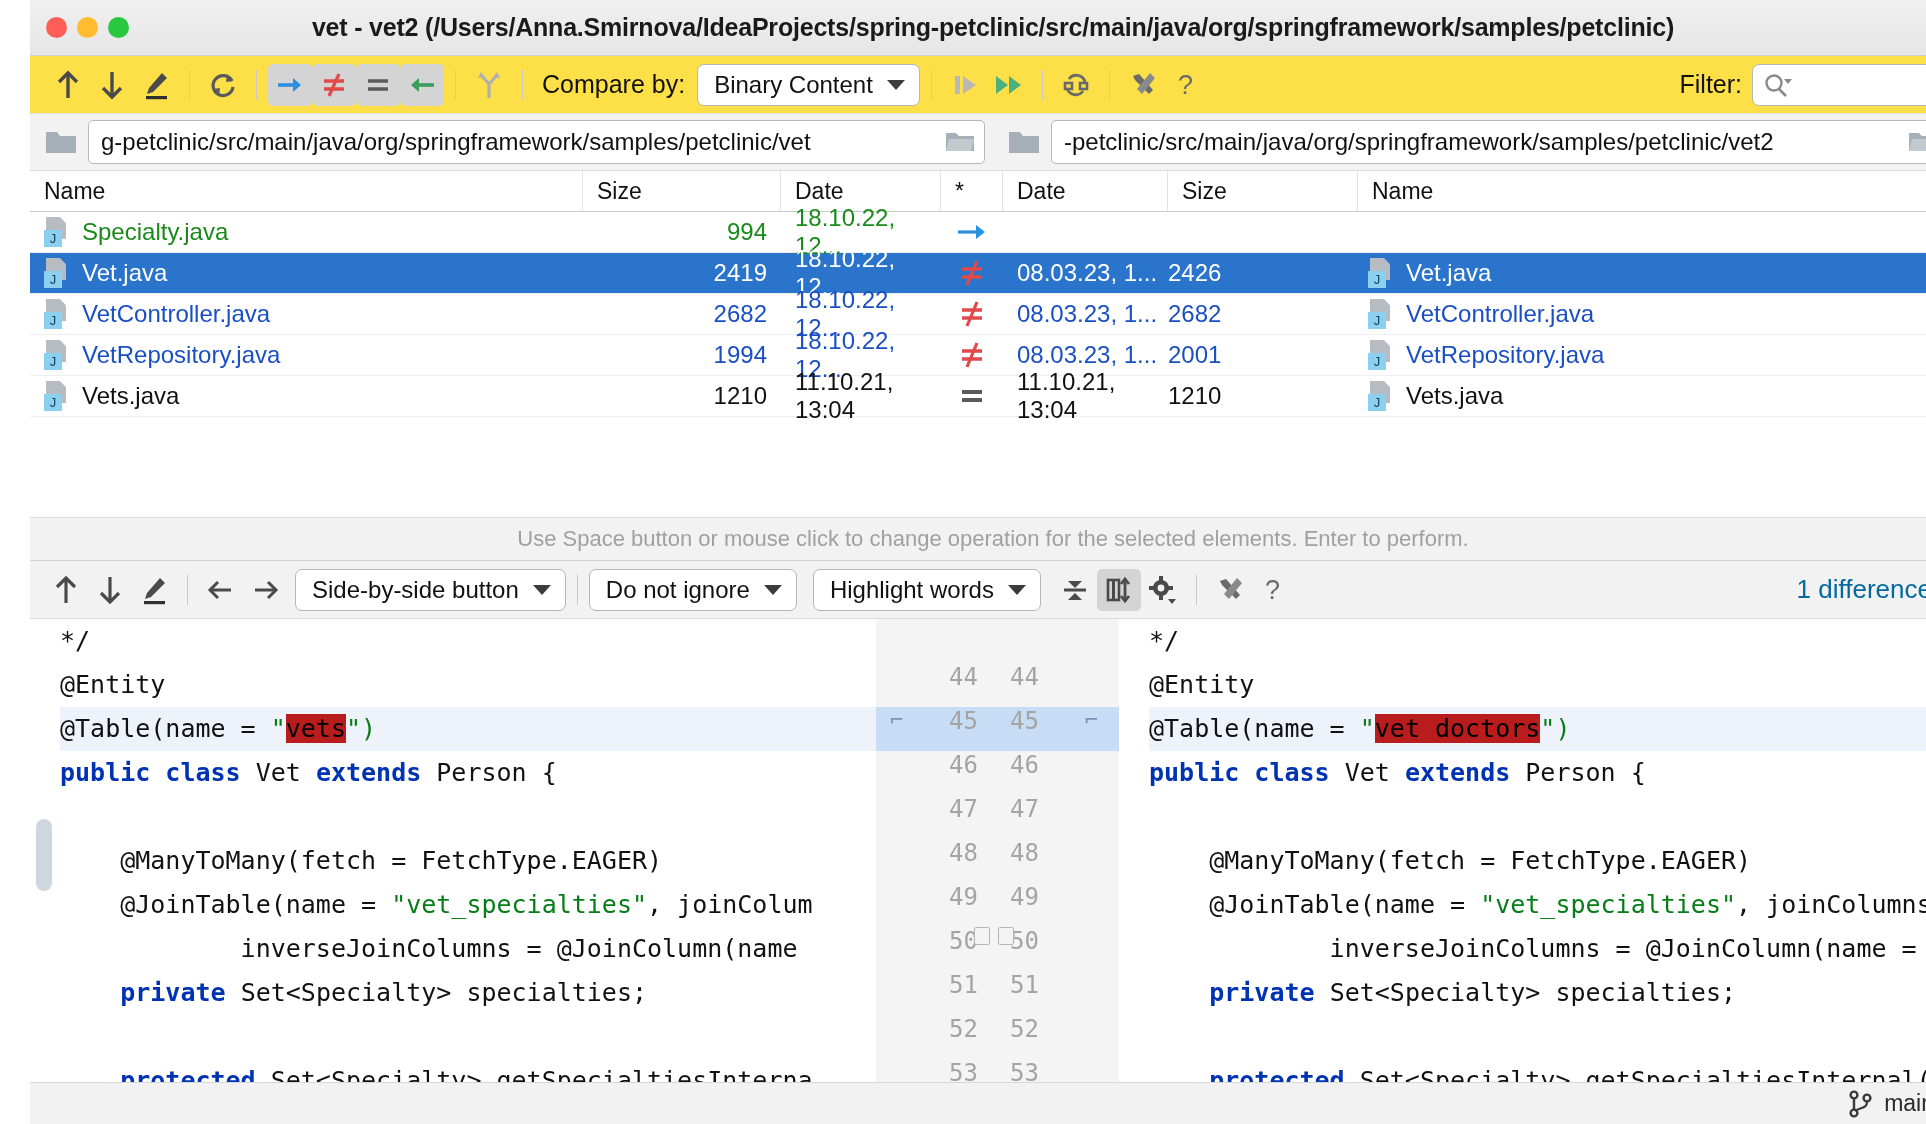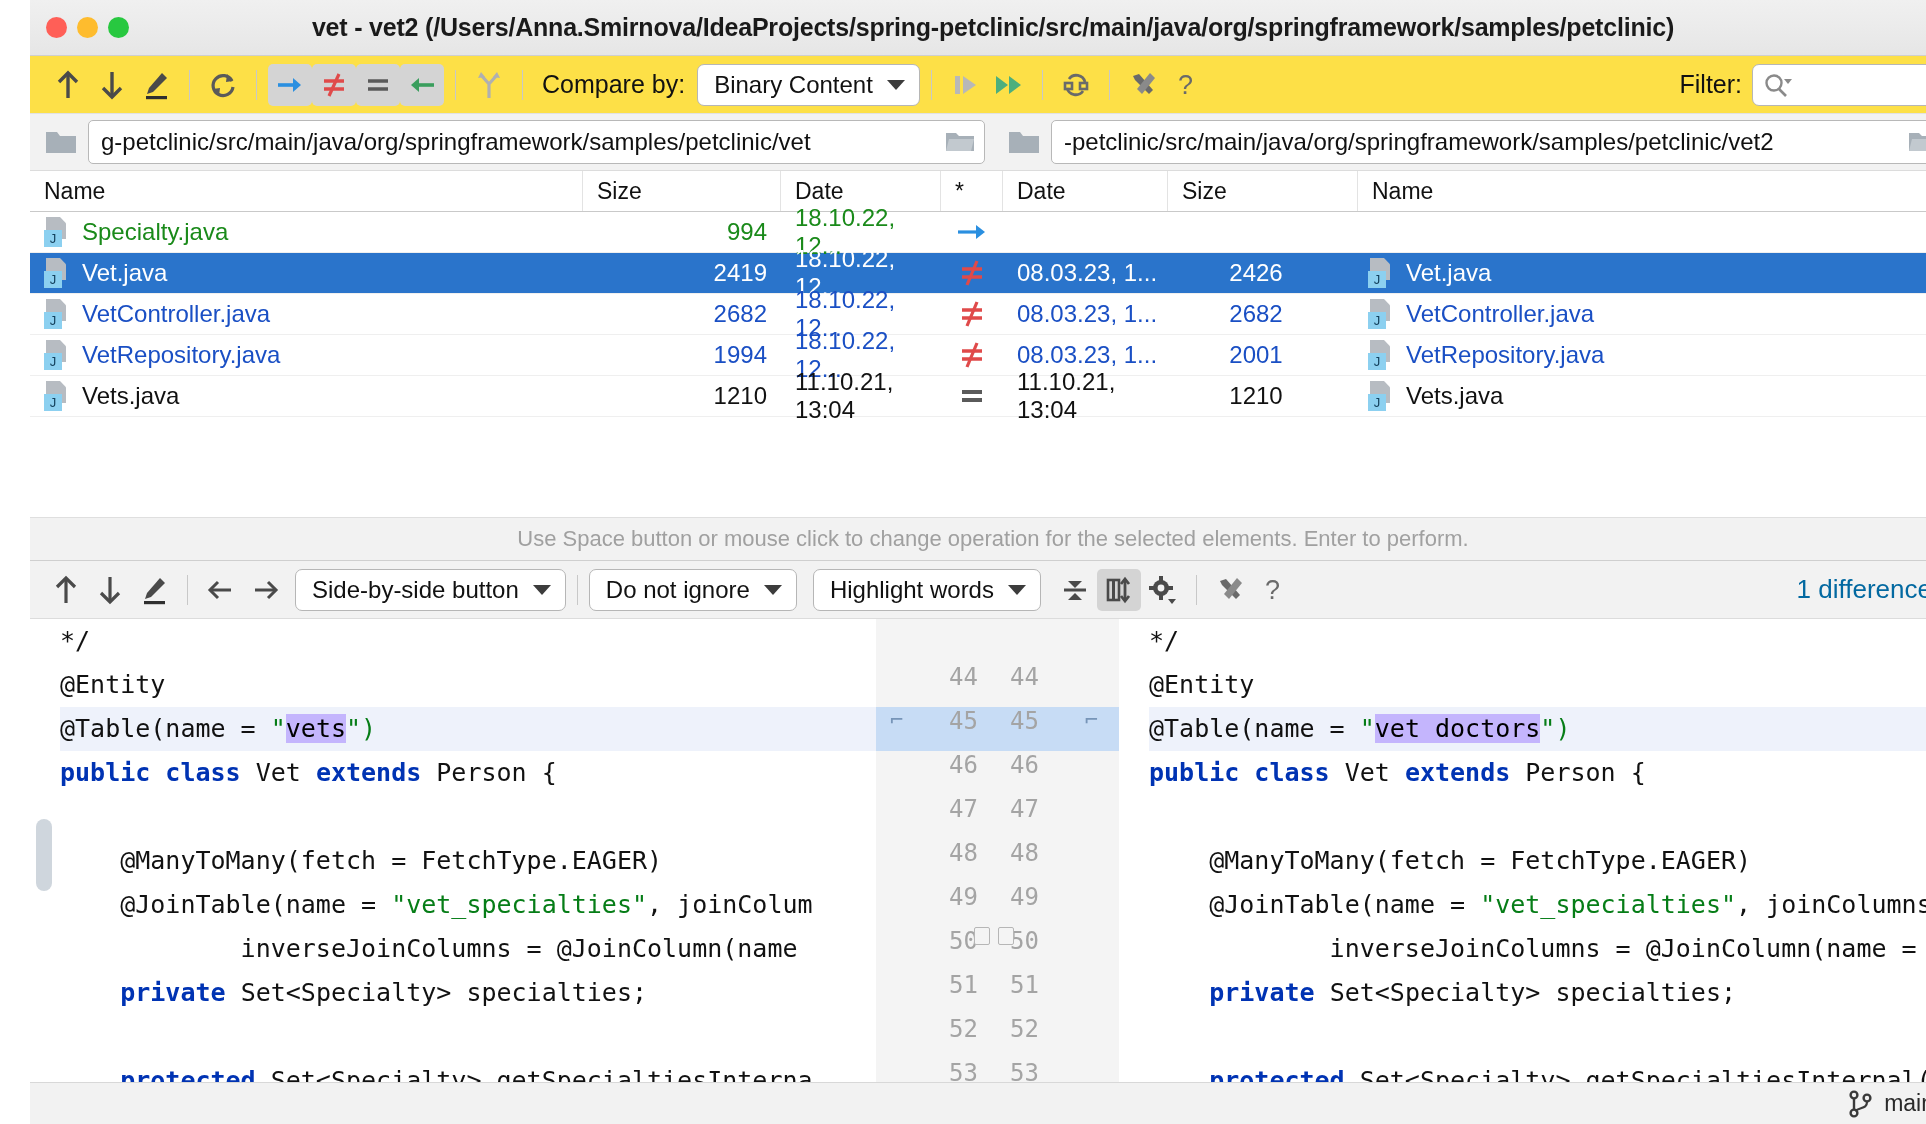--- a/index.html
+++ b/index.html
@@ -95,21 +95,21 @@
   .trow {
     display: flex; height: 41px; align-items: center;
     font-size: 24px; border-bottom: 1px solid #efefef;
   }
   .trow.selected { background: #2a74cb; color: #fff; }
   .c-name-l  { width: 553px; display: flex; align-items: center; gap: 12px; padding-left: 14px; }
   .c-size-l  { width: 198px; text-align: right; padding-right: 14px; }
   .c-date-l  { width: 160px; padding-left: 14px; }
   .c-star    { width: 62px; display: flex; align-items: center; justify-content: center; }
   .c-date-r  { width: 165px; padding-left: 14px; }
-  .c-size-r  { width: 190px; text-align: center; padding-right: 14px; }
+  .c-size-r  { width: 190px; text-align: left; padding-right: 14px; }
   .c-name-r  { flex: 1; display: flex; align-items: center; gap: 12px; padding-left: 10px; }
   .fname.green { color: #1a8a1a; }
   .fname.blue  { color: #1a4fc4; }
   .fname.black { color: #111; }
   .trow.selected .fname, .trow.selected .num, .trow.selected .dt { color: #fff; }
   .num.green { color: #1a8a1a; } .num.blue { color: #1a4fc4; } .num.black { color: #111; }
   .dt.green { color: #1a8a1a; } .dt.blue { color: #1a4fc4; } .dt.black { color: #111; }
 
   .jicon { width: 26px; height: 30px; position: relative; flex: 0 0 26px; }
   .jicon .pg { position: absolute; left: 2px; top: 0; width: 20px; height: 22px; background: #b7bcc2; clip-path: polygon(0 0, 70% 0, 100% 28%, 100% 100%, 0 100%); }
@@ -136,21 +136,21 @@
   .pane.left  { width: 846px; }
   .gutterwrap { width: 243px; background: #f4f4f4; position: relative; }
   .pane.right { flex: 1; }
   .codearea { font-family: "DejaVu Sans Mono", monospace; font-size: 25px; line-height: 44px; white-space: pre; }
   .pane .codearea { padding-left: 30px; }
   .cl { height: 44px; white-space: pre; }
   .cl.hl { background: #eef2fb; }
   .kw { color: #0033b3; font-weight: bold; }
   .str { color: #067d17; }
   .txt { color: #111; }
-  .strhl { background: #c4b5fd; }
+  .strhl { background: #b91c1c; }
   .gut { display: flex; height: 44px; align-items: flex-start; font-family: "DejaVu Sans Mono", monospace; font-size: 24px; color: #a4a4a4; }
   .gut.hl { background: #c7dcf5; }
   .gl { width: 118px; text-align: right; padding-right: 16px; position: relative; }
   .gr { width: 118px; text-align: left; padding-left: 16px; position: relative; }
   .mark { position: absolute; font-size: 22px; color: #7795b8; }
   .fold { position: absolute; width: 16px; height: 18px; border: 1px solid #b6b6b6; background: #f4f4f4; border-radius: 2px; }
 
   .scrollthumb { position: absolute; left: 6px; width: 16px; background: #cfd6dd; border-radius: 8px; }
 
   

